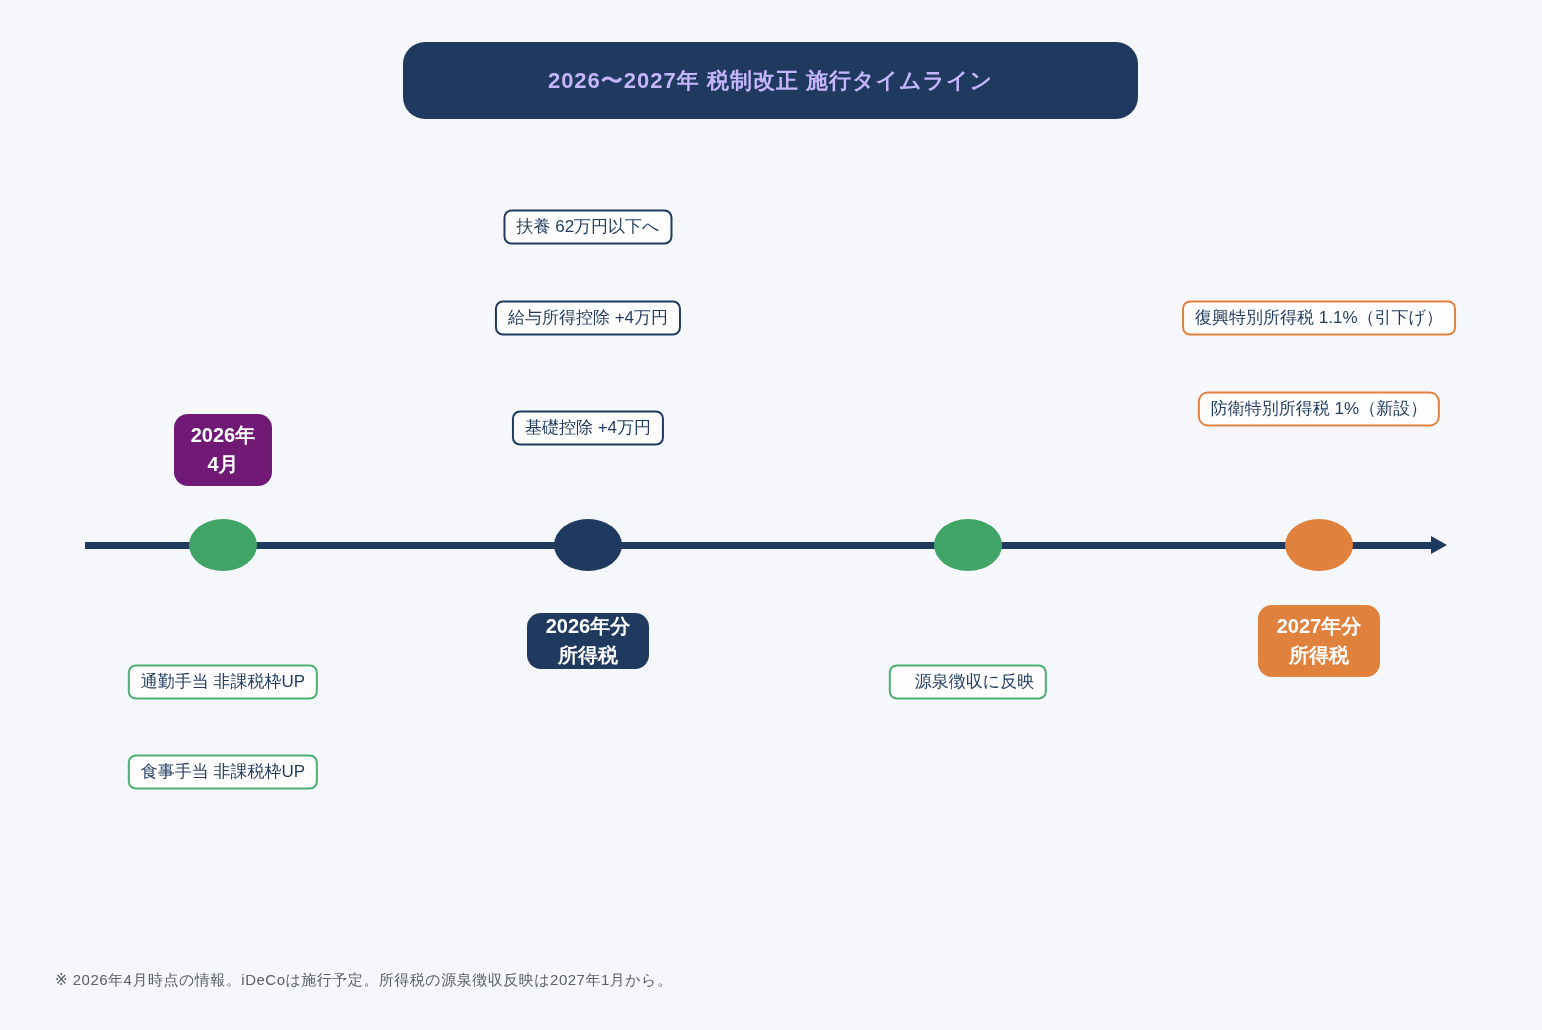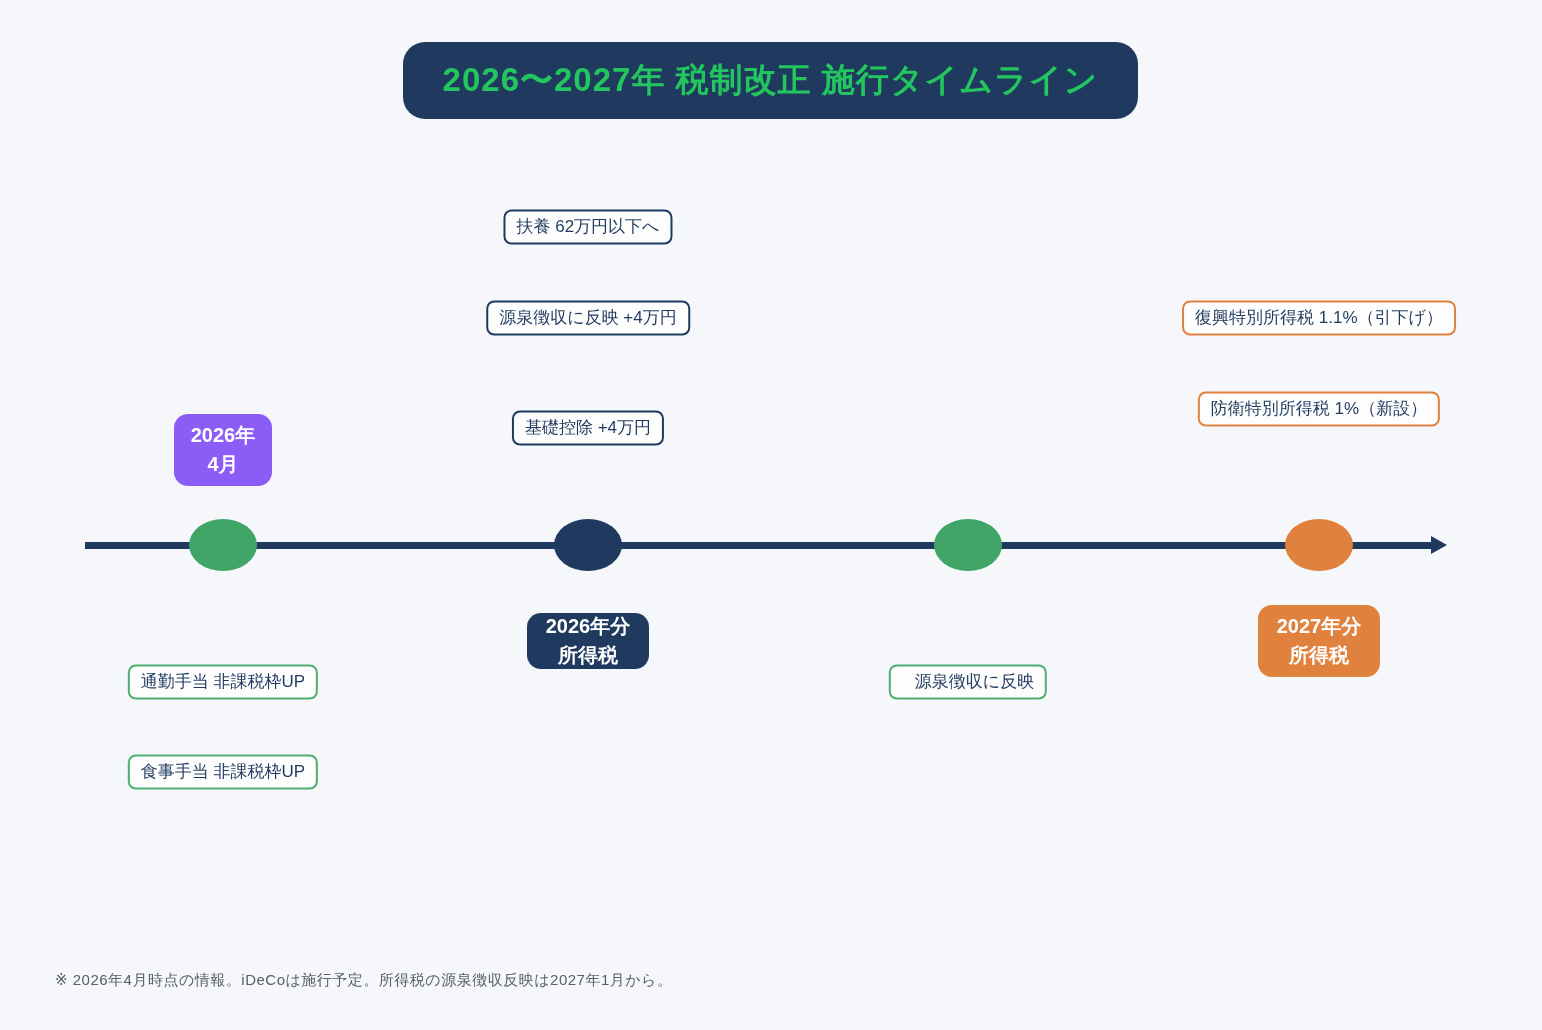--- a/index.html
+++ b/index.html
@@ -11,21 +11,21 @@
   }
   .canvas { position: relative; width: 1542px; height: 1030px; }
 
   
   .title-banner {
     position: absolute; left: 403px; top: 42px; width: 735px; height: 77px;
     background: #1f3a5e; border-radius: 22px;
     display: flex; align-items: center; justify-content: center;
   }
   .title-banner span {
-    color: #22c55e; font-size: 33px; font-weight: bold; letter-spacing: 1px;
+    color: #c4b5fd; font-size: 22px; font-weight: bold; letter-spacing: 1px;
     white-space: nowrap;
   }
 
   
   .callout {
     position: absolute; transform: translate(-50%, -50%);
     background: #fdfdfe; border: 2px solid; border-radius: 8px;
     padding: 4px 11px; font-size: 17px; color: #1f3a5e;
     white-space: nowrap; line-height: 1.35;
   }
@@ -33,21 +33,21 @@
   .callout.orange { border-color: #e0813d; }
   .callout.green  { border-color: #4cb071; }
 
   
   .chip {
     position: absolute; transform: translate(-50%, -50%);
     border-radius: 14px; color: #ffffff; font-weight: bold; font-size: 20px;
     display: flex; align-items: center; justify-content: center;
     text-align: center; white-space: pre-line; line-height: 1.45;
   }
-  .chip.green  { background: #8b5cf6; width: 98px;  height: 72px; }
+  .chip.green  { background: #701a75; width: 98px;  height: 72px; }
   .chip.navy   { background: #1f3a5e; width: 122px; height: 56px; }
   .chip.orange { background: #e0813d; width: 122px; height: 72px; }
 
   
   .axis-line {
     position: absolute; left: 85px; top: 542px; width: 1350px; height: 7px;
     background: #1f3a5e;
   }
   .axis-arrowhead {
     position: absolute; left: 1431px; top: 536px; width: 0; height: 0;
@@ -72,25 +72,25 @@
 </head>
 <body>
 
 <div class="canvas">
 
   <div class="title-banner">
     <span>2026〜2027年 税制改正 施行タイムライン</span>
   </div>
 
   <div class="callout navy" style="left:588px; top:227px;">扶養 62万円以下へ</div>
-  <div class="callout navy" style="left:588px; top:318px;">源泉徴収に反映 +4万円</div>
+  <div class="callout navy" style="left:588px; top:318px;">給与所得控除 +4万円</div>
   <div class="callout navy" style="left:588px; top:428px;">基礎控除 +4万円</div>
 
   <div class="callout orange" style="left:1319px; top:318px;">復興特別所得税 1.1%（引下げ）</div>
-  <div class="callout orange" style="left:1319px; top:409px;">防衛特別所得税 1%（新設）</div>
+  <div class="callout orange" style="left:1319px; top:409px;border-radius:10px;">防衛特別所得税 1%（新設）</div>
 
   <div class="chip green" style="left:223px; top:450px;">2026年
 4月</div>
 
   <div class="axis-line"></div>
   <div class="axis-arrowhead"></div>
 
   <div class="node green" style="left:223px;"></div>
   <div class="node navy" style="left:588px;"></div>
   <div class="node green" style="left:968px;"></div>

